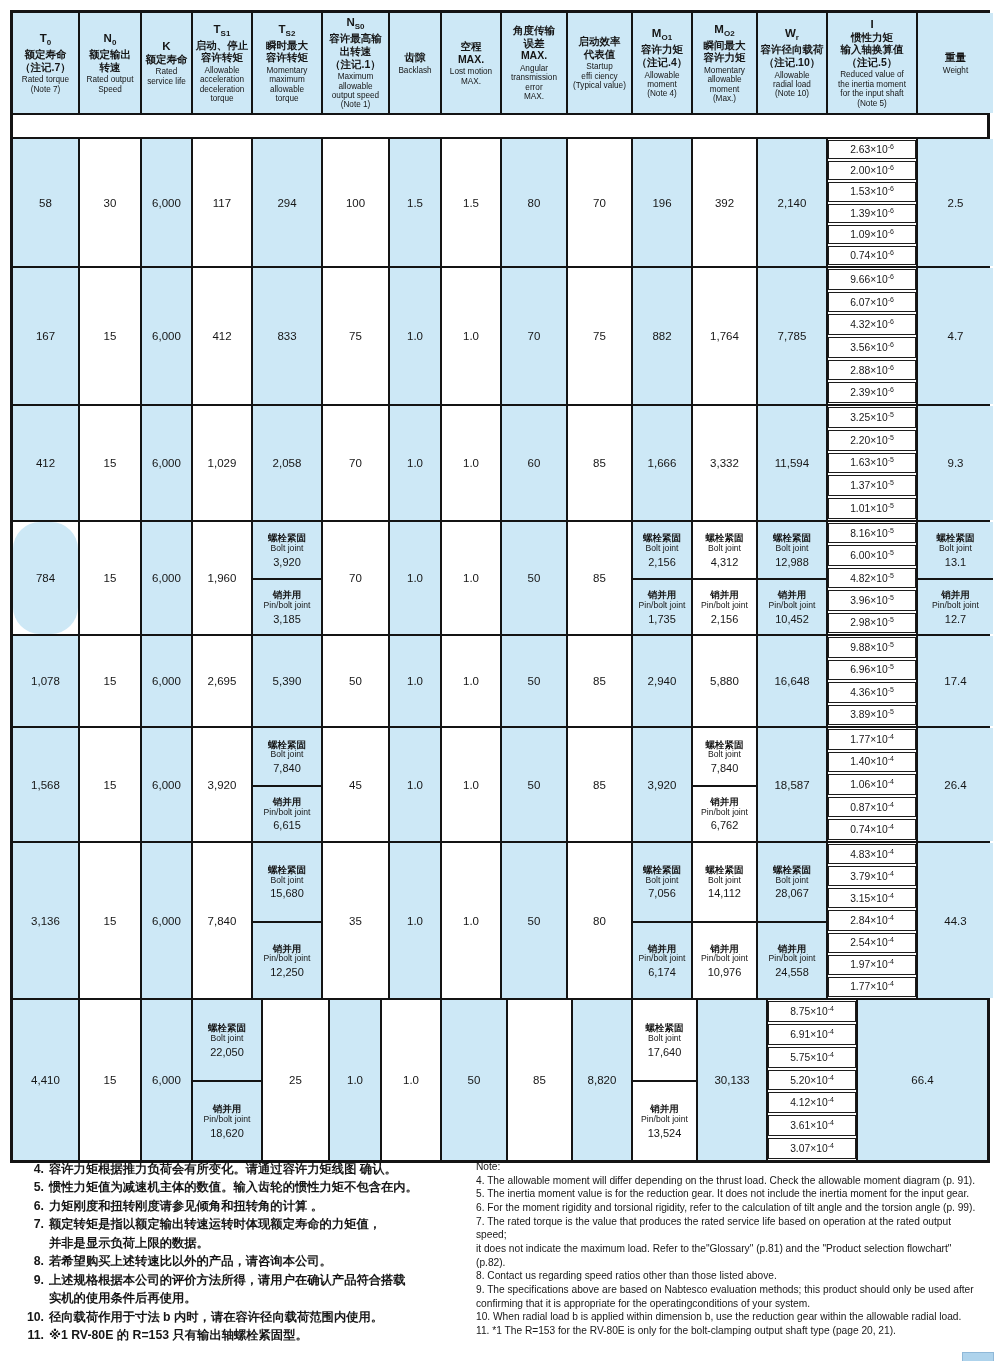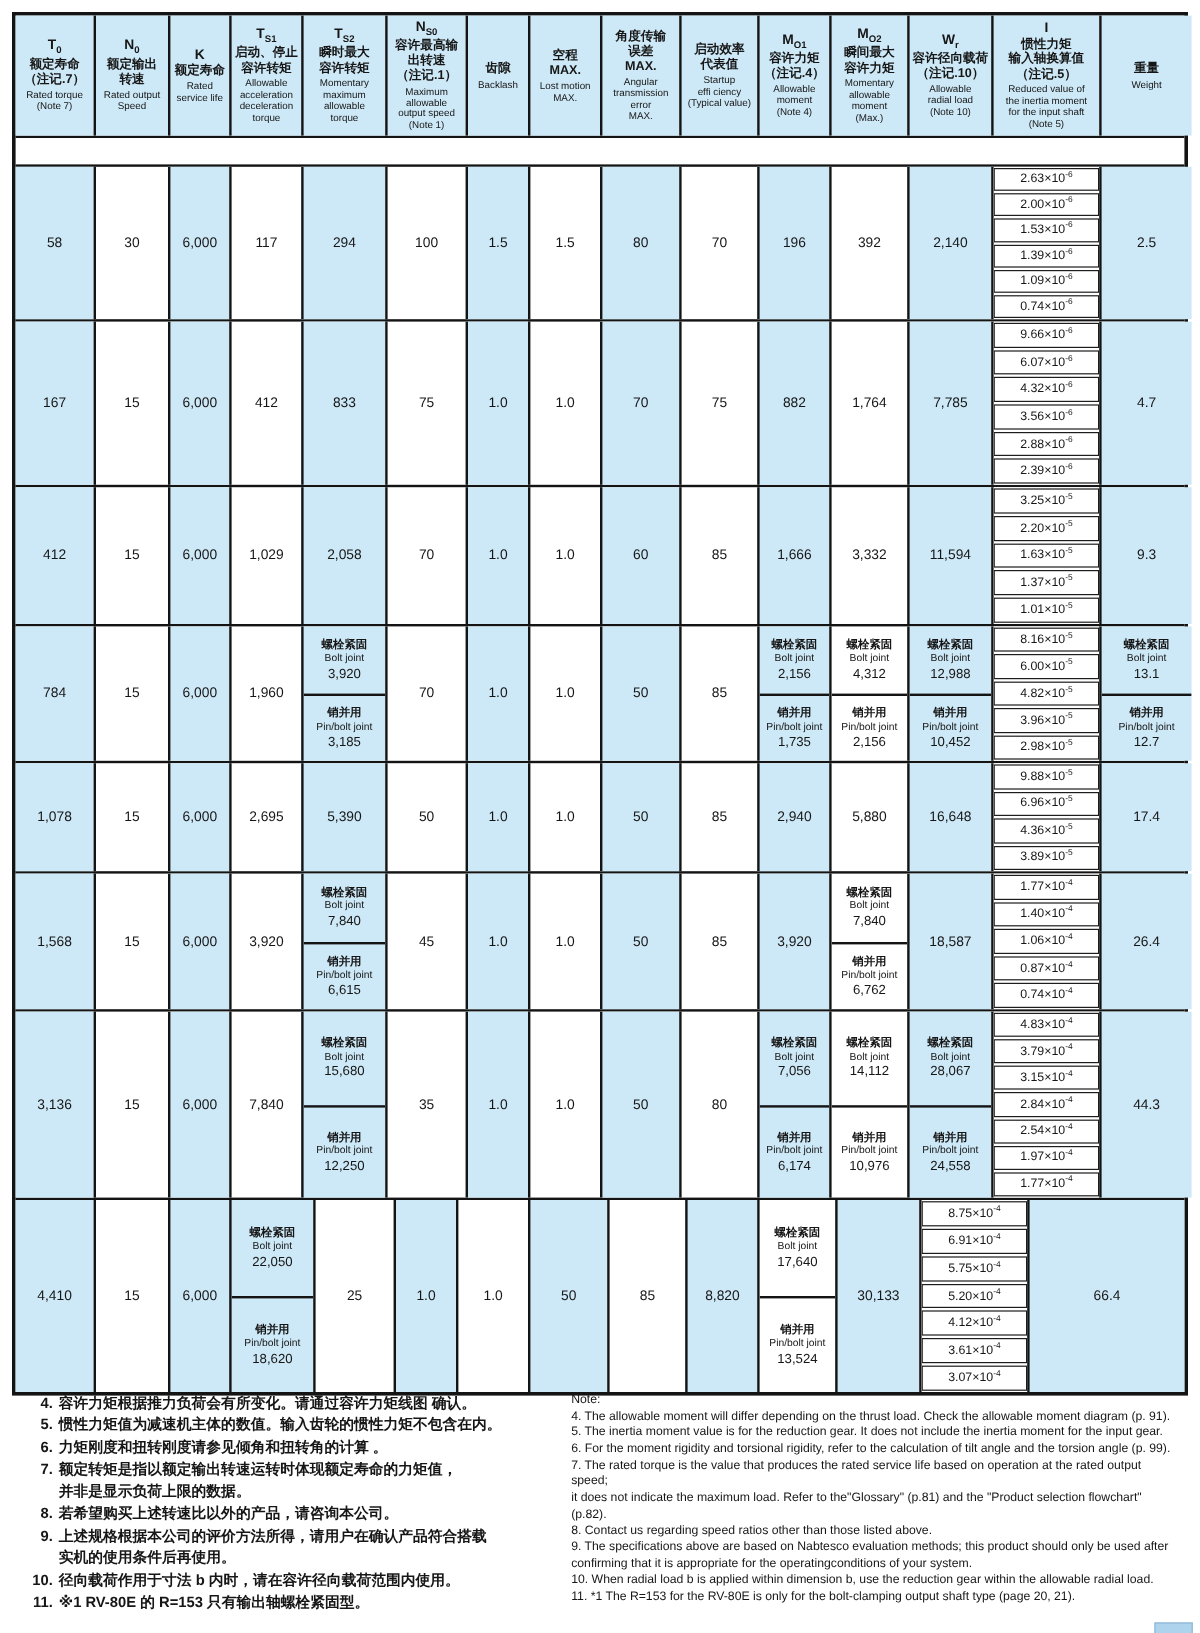--- a/index.html
+++ b/index.html
@@ -371,21 +371,21 @@
         </div>
         <div class="in-item">
           <span>1.01×10<sup>-5</sup></span>
         </div>
       </div>
       <div class="c blue" style="flex-basis: 77px; flex-grow: 1;">
         <div class="val">9.3</div>
       </div>
     </div>
     <div class="trow body" style="height: 112px;">
-      <div class="c blue" style="flex-basis: 65px;">
+      <div class="c blue" style="flex-basis: 65px; border-radius: 27px;">
         <div class="val">784</div>
       </div>
       <div class="c" style="flex-basis: 62px;">
         <div class="val">15</div>
       </div>
       <div class="c blue" style="flex-basis: 51px;">
         <div class="val">6,000</div>
       </div>
       <div class="c" style="flex-basis: 60px;">
         <div class="val">1,960</div>

